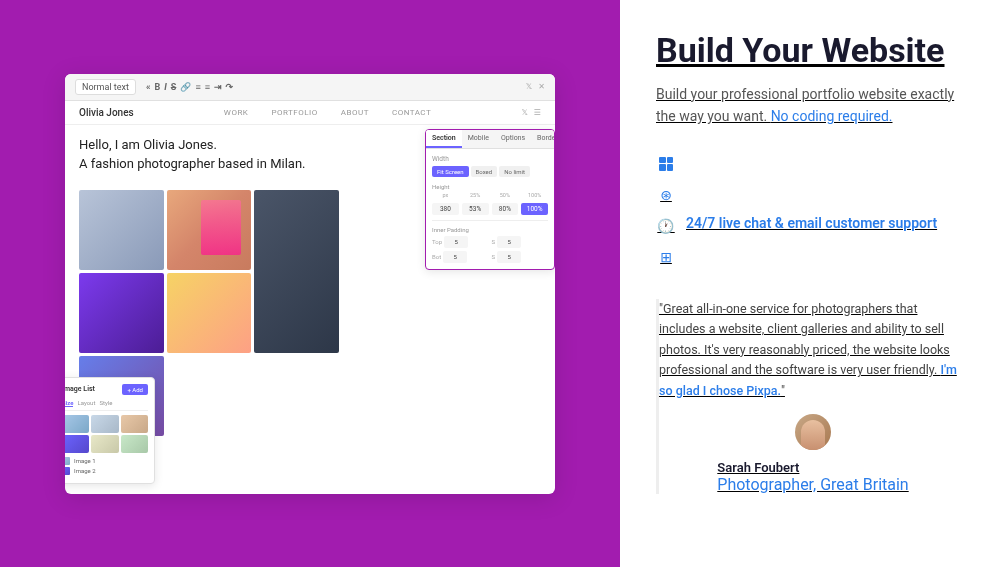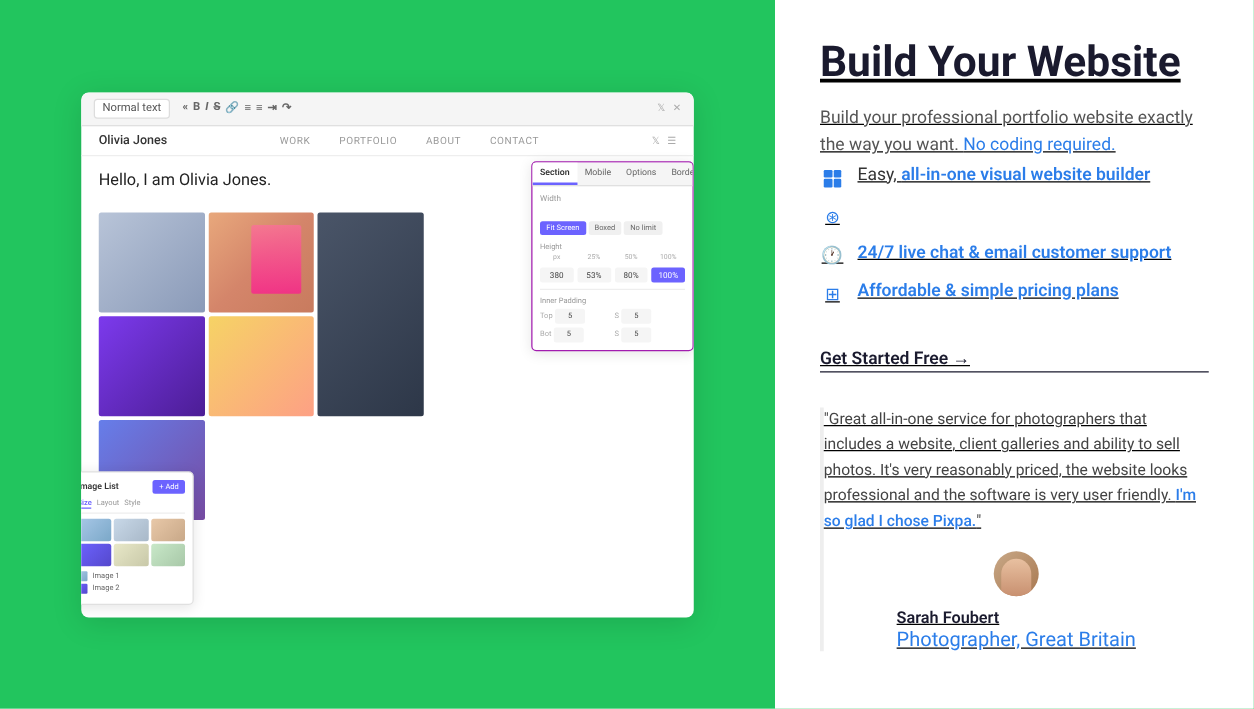--- a/index.html
+++ b/index.html
@@ -9,21 +9,21 @@
       display: flex;
       width: 1003px;
       min-height: 567px;
       overflow: hidden;
     }
 
     
     .left-panel {
       width: 620px;
       min-height: 567px;
-      background: #22c55e;
+      background: #a21caf;
       display: flex;
       align-items: center;
       justify-content: center;
       padding: 20px;
       position: relative;
     }
 
     .website-mockup {
       background: #fff;
       border-radius: 6px;
@@ -177,21 +177,21 @@
       color: #333;
       font-weight: 600;
       border-bottom: 2px solid #6c63ff;
     }
     .panel-body {
       padding: 6px;
     }
     .panel-section-label {
       font-size: 6.5px;
       color: #999;
-      margin-bottom: 14px;
+      margin-bottom: 3px;
     }
     .panel-sub-tabs {
       display: flex;
       gap: 2px;
       margin-bottom: 6px;
     }
     .panel-sub-tab {
       padding: 2px 5px;
       font-size: 6px;
       border-radius: 2px;
@@ -357,21 +357,21 @@
       font-weight: 700;
       color: #1a1a2e;
       line-height: 1.2;
       margin-bottom: 12px;
     }
 
     .main-subtitle {
       font-size: 14px;
       color: #555;
       line-height: 1.6;
-      margin-bottom: 4px;
+      margin-bottom: 25px;
       max-width: 360px;
     }
 
     .main-subtitle a, .main-subtitle .link-text {
       color: #2b7de9;
       text-decoration: none;
     }
 
     .features-list {
       list-style: none;
@@ -511,20 +511,21 @@
       <div class="mockup-nav-social">
         <span>𝕏</span>
         <span>☰</span>
       </div>
     </div>
 
     <div class="mockup-content">
       <div class="mockup-left-content">
         <div class="mockup-title">
           <div>Hello, I am Olivia Jones.</div>
+          <div>A fashion photographer based in Milan.</div>
         </div>
 
         <div class="photo-grid">
           <div class="photo-cell photo-1"></div>
           <div class="photo-cell photo-2"></div>
           <div class="photo-cell photo-3 tall"></div>
           <div class="photo-cell photo-4"></div>
           <div class="photo-cell photo-5"></div>
           <div class="photo-cell photo-6"></div>
         </div>
@@ -638,36 +639,33 @@
   <ul class="features-list">
     <li>
       <div class="feature-icon">
         <div class="feature-icon-grid">
           <span></span>
             <span></span>
             <span></span>
             <span></span>
         </div>
       </div>
-      <span class="feature-text">Easy, <span class="highlight">all-in-one visual website builder</span></span>
     </li>
     <li>
       <div class="feature-icon" style="font-size:14px; color:#2b7de9;">⊛</div>
     </li>
     <li>
       <div class="feature-icon" style="font-size:14px; color:#2b7de9;">🕐</div>
       <span class="feature-text"><span class="highlight">24/7 live chat &amp; email customer support</span></span>
     </li>
     <li>
       <div class="feature-icon" style="font-size:14px; color:#2b7de9;">⊞</div>
-      <span class="feature-text"><span class="highlight">Affordable &amp; simple pricing plans</span></span>
     </li>
   </ul>
 
-  <a class="cta-link">Get Started Free →</a>
 
   <div class="testimonial-box">
     <p class="testimonial-text">
       "Great all-in-one service for photographers that includes a website, client galleries and ability to sell photos. It's very reasonably priced, the website looks professional and the software is very user friendly. <span class="highlight-blue">I'm so glad I chose Pixpa.</span>"
     </p>
     <div class="testimonial-author">
       <div class="author-avatar">
         <div class="author-avatar-inner"></div>
       </div>
       <div>

